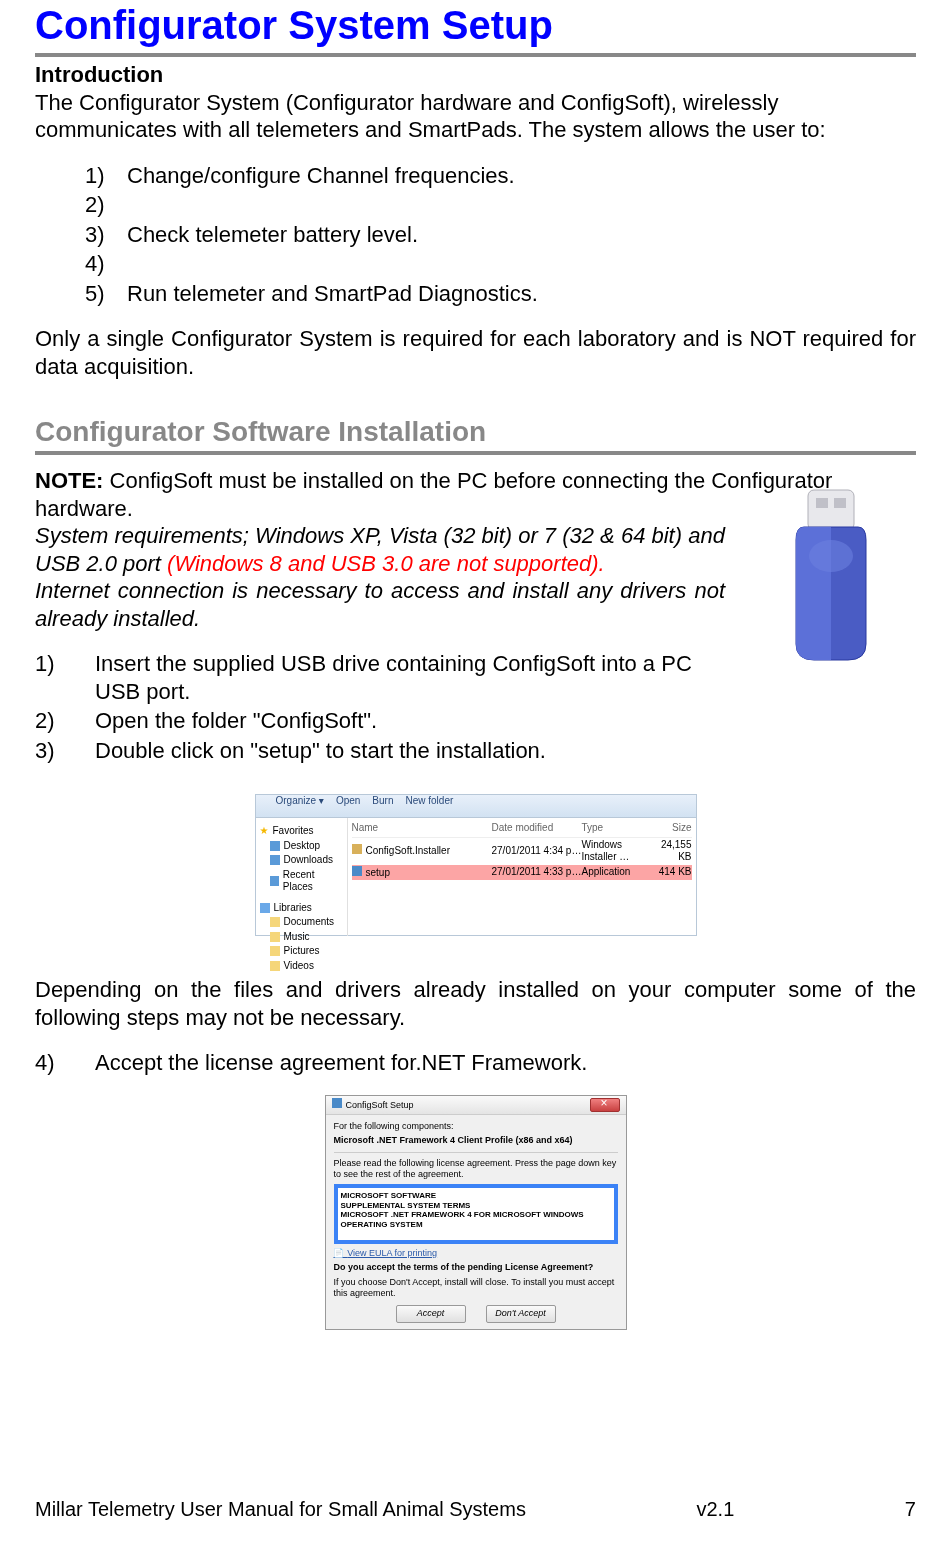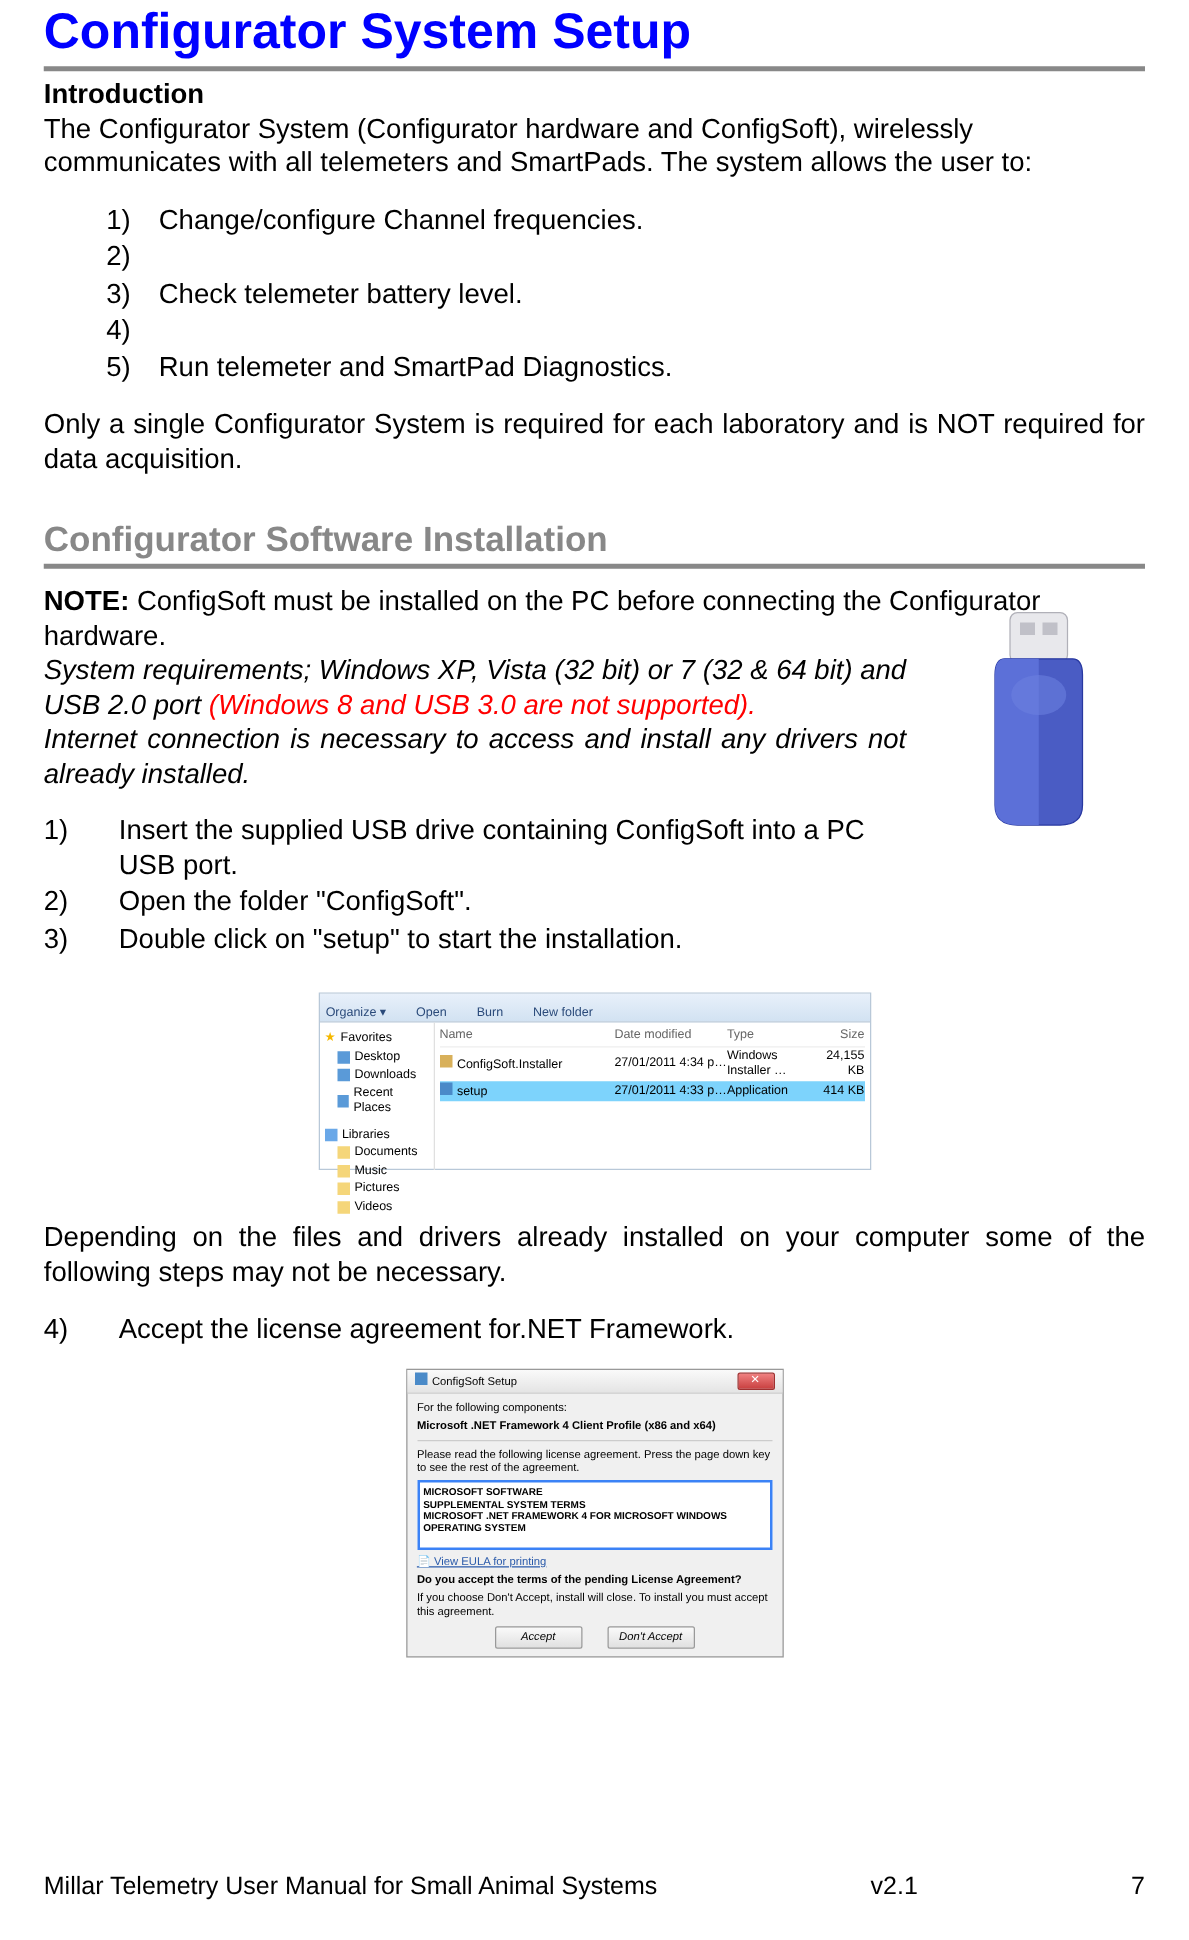--- a/index.html
+++ b/index.html
@@ -69,23 +69,23 @@
     height: 140px;
     margin: 30px auto 40px auto;
     border: 1px solid #b8c8d8;
     background: #fff;
     font-size: 10px;
   }
   .explorer-toolbar {
     height: 22px;
     background: linear-gradient(#e8f0fa, #d2e2f2);
     display: flex;
-    align-items: flex-end;
-    gap: 24px;
-    padding: 0 5px;
+    align-items: flex-start;
+    gap: 12px;
+    padding: 0 20px;
     color: #2a4a7a;
     border-bottom: 1px solid #b8c8d8;
   }
   .explorer-body { display: flex; height: 118px; }
   .explorer-nav {
     width: 90px;
     border-right: 1px solid #e0e0e0;
     padding: 4px;
   }
   .explorer-nav .nav-item {
@@ -108,21 +108,21 @@
     display: flex;
     color: #666;
     border-bottom: 1px solid #eee;
     padding-bottom: 2px;
   }
   .col-name { width: 140px; }
   .col-date { width: 90px; }
   .col-type { width: 70px; }
   .col-size { width: 40px; text-align: right; }
   .file-row { display: flex; padding: 1px 0; align-items:center; }
-  .file-row.selected { background: #7dd3fc; }
+  .file-row.selected { background: #fca5a5; }
   .file-icon { width:10px; height:10px; background:#d8b05a; display:inline-block; margin-right:4px; }
 
   .installer {
     width: 300px;
     margin: 10px auto 0 auto;
     border: 1px solid #999;
     font-size: 9px;
     background: #f0f0f0;
   }
   .installer-title {
@@ -144,21 +144,21 @@
   .installer-close::before {
     content: "×";
     color: #fff;
     position: absolute;
     left: 10px; top: -3px;
     font-size: 12px;
   }
   .installer-body { padding: 6px 8px; }
   .installer-box {
     background: #fff;
-    border: 2px solid #3b82f6;
+    border: 4px solid #3b82f6;
     padding: 3px;
     margin: 4px 0;
     height: 46px;
     font-weight: bold;
     font-size: 8px;
     line-height: 1.2;
   }
   .installer-buttons {
     display: flex;
     justify-content: center;

